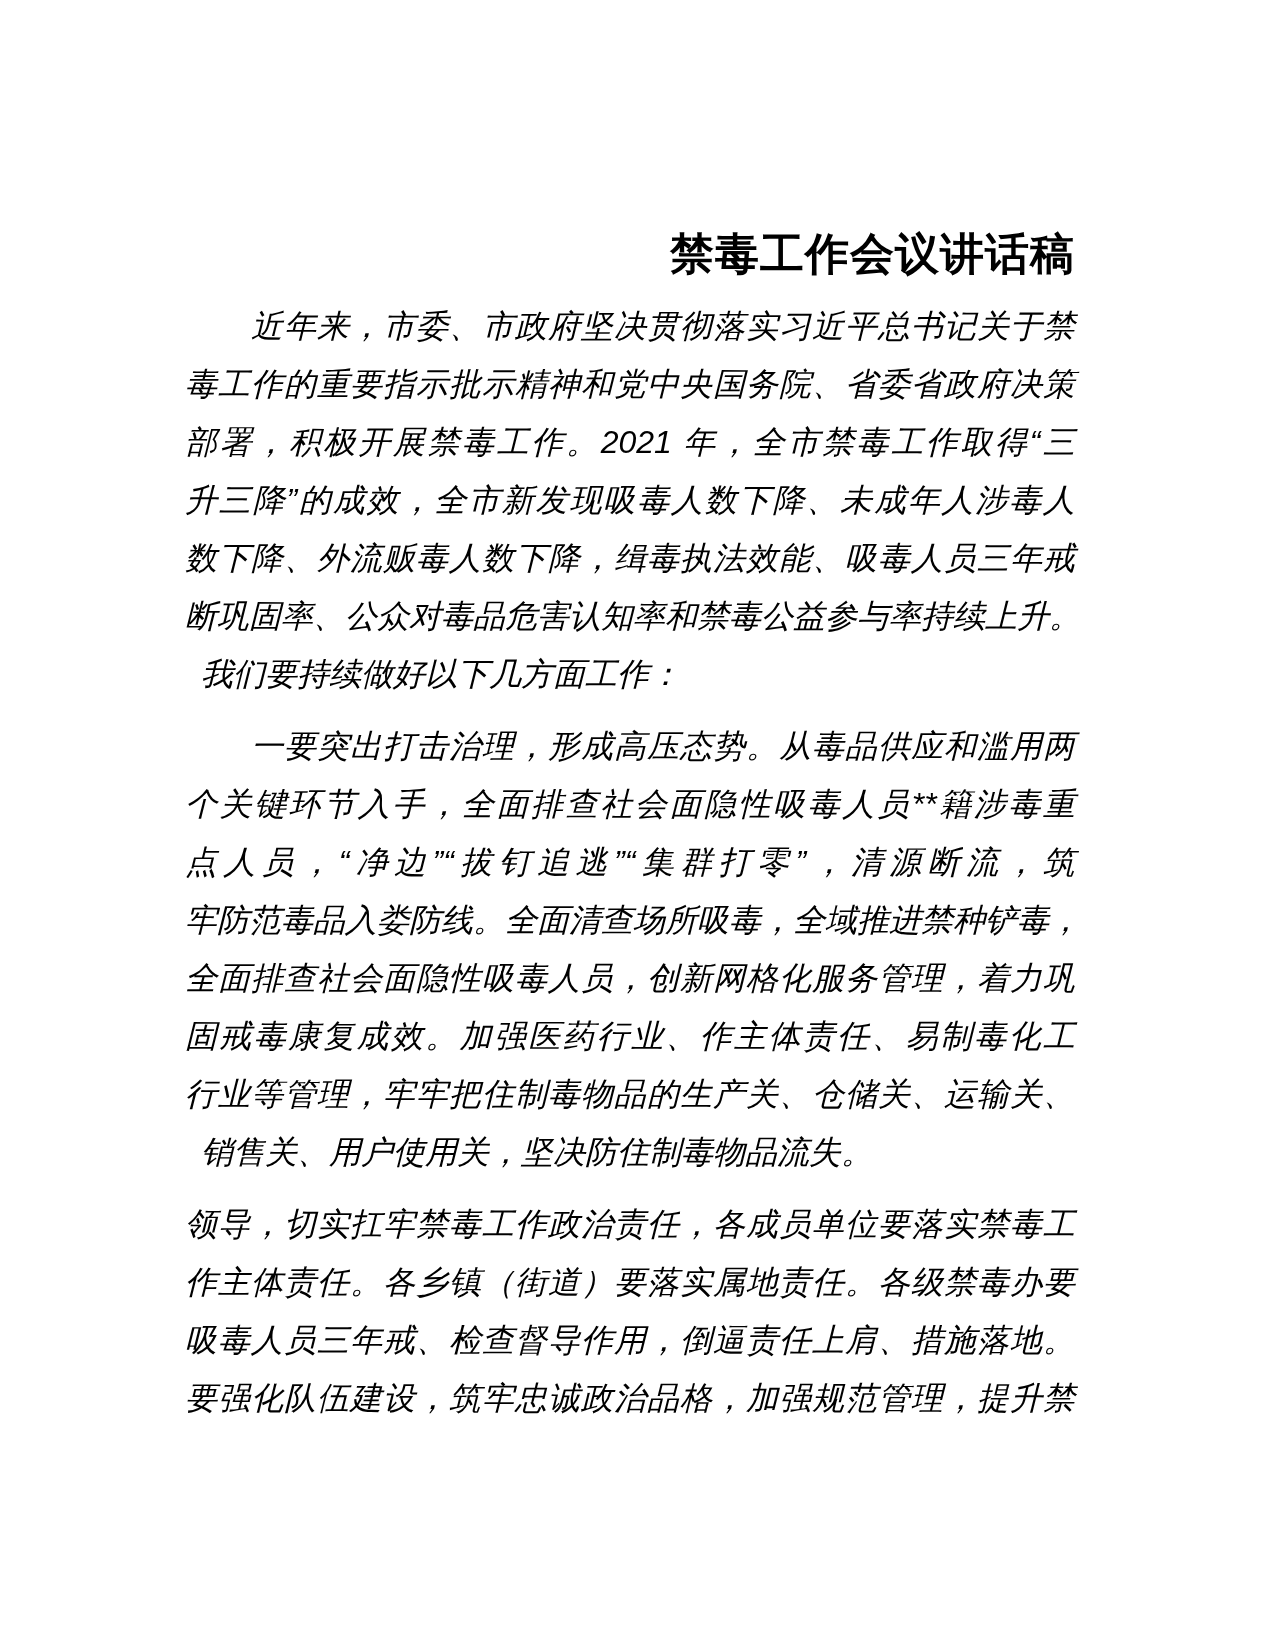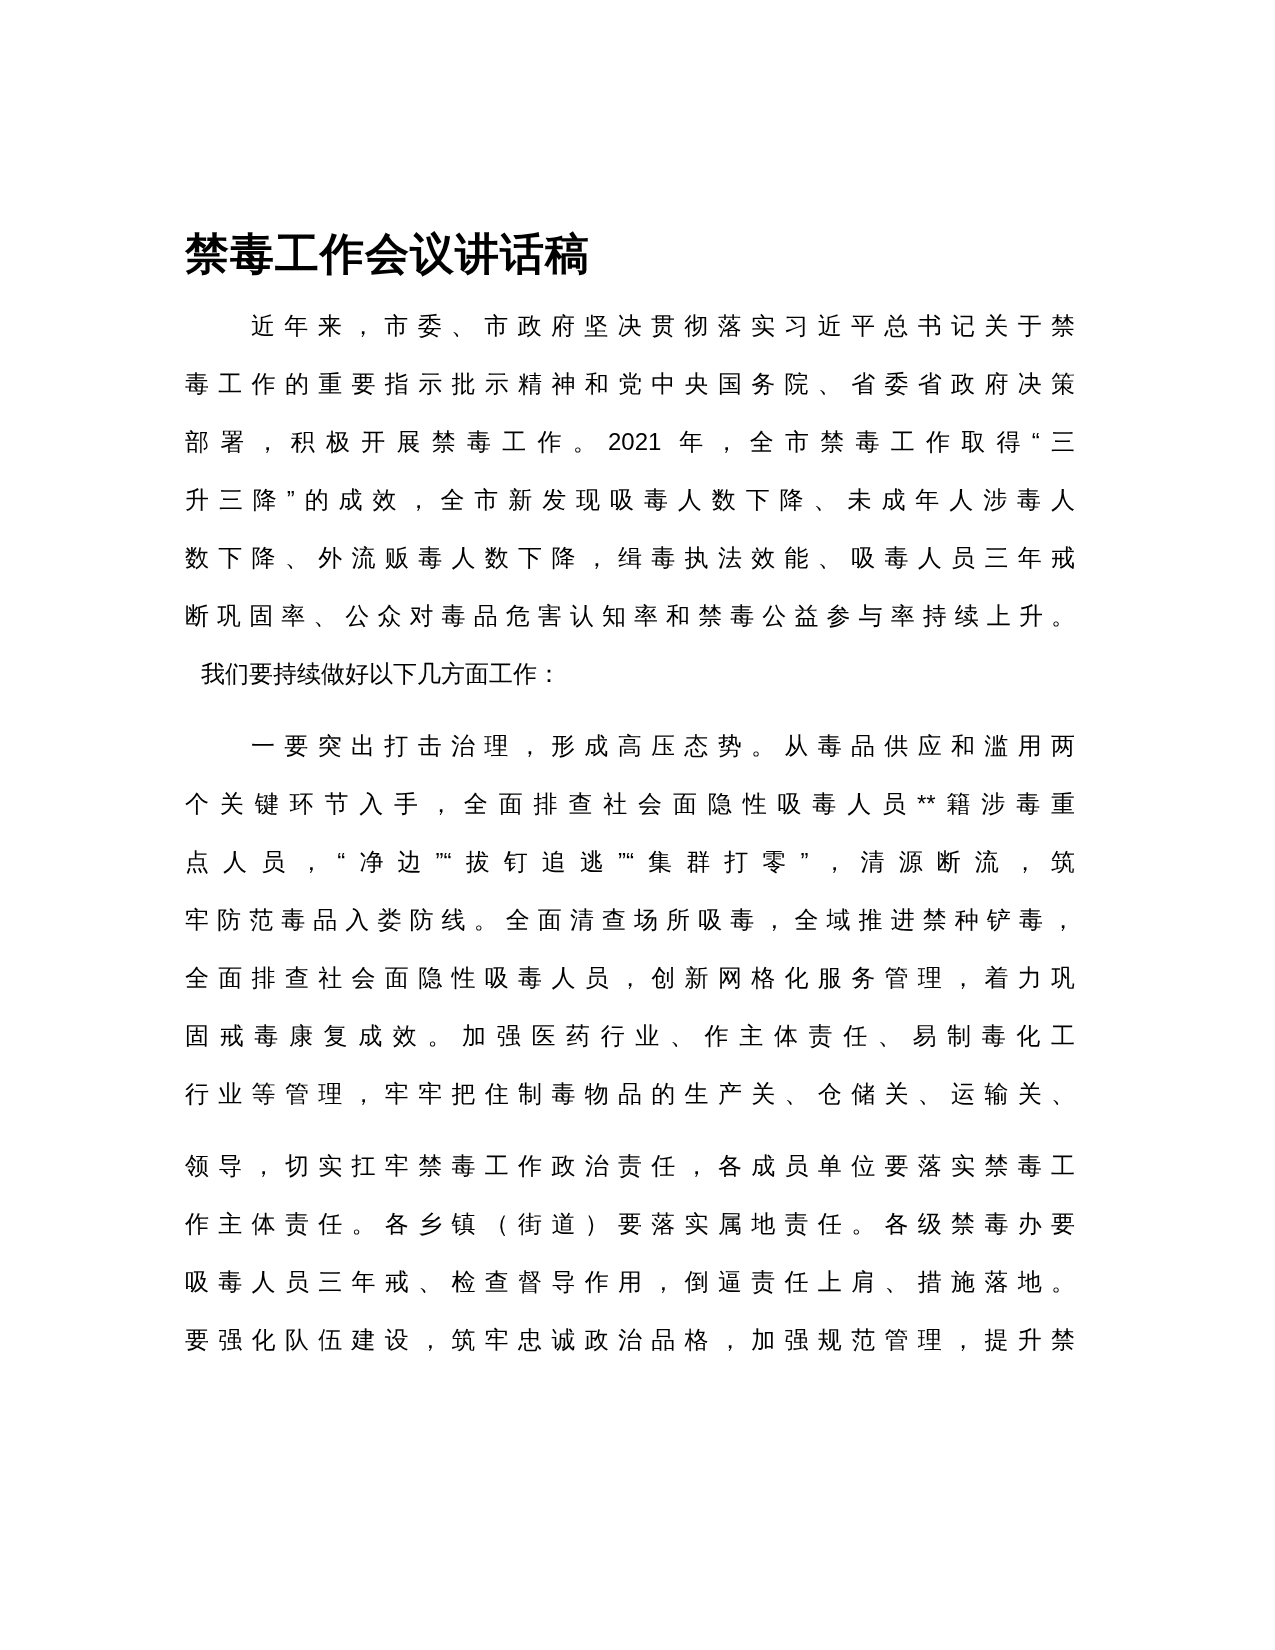--- a/index.html
+++ b/index.html
@@ -17,32 +17,33 @@
     background: #ffffff;
     box-sizing: border-box;
     padding: 225px 200px 0 185px;
     overflow: hidden;
   }
   .title {
     margin: 0 0 14px 0;
     font-size: 44px;
     font-weight: 700;
     line-height: 58px;
-    text-align: left;
+    text-align: right;
     letter-spacing: 1px;
   }
   .paragraph { margin: 0; }
   .paragraph + .paragraph { margin-top: 14px; }
   .line {
-    font-size: 24px;
+    font-size: 32px;
     line-height: 58px;
     white-space: nowrap;
     text-align: justify;
     text-align-last: justify;
     text-justify: inter-character;
+    font-style: italic;
   }
   .line.indent { text-indent: 66px; }
   .line.final {
     text-align-last: left;
     white-space: normal;
     margin-left: 16px;
   }
 </style>
 </head>
 <body>
@@ -60,20 +61,21 @@
         <div class="line final">我们要持续做好以下几方面工作：</div>
       </div>
       <div class="paragraph">
         <div class="line indent">一要突出打击治理，形成高压态势。从毒品供应和滥用两</div>
         <div class="line">个关键环节入手，全面排查社会面隐性吸毒人员**籍涉毒重</div>
         <div class="line">点人员，“净边”“拔钉追逃”“集群打零”，清源断流，筑</div>
         <div class="line">牢防范毒品入娄防线。全面清查场所吸毒，全域推进禁种铲毒，</div>
         <div class="line">全面排查社会面隐性吸毒人员，创新网格化服务管理，着力巩</div>
         <div class="line">固戒毒康复成效。加强医药行业、作主体责任、易制毒化工</div>
         <div class="line">行业等管理，牢牢把住制毒物品的生产关、仓储关、运输关、</div>
+        <div class="line final">销售关、用户使用关，坚决防住制毒物品流失。</div>
       </div>
       <div class="paragraph">
         <div class="line">领导，切实扛牢禁毒工作政治责任，各成员单位要落实禁毒工</div>
         <div class="line">作主体责任。各乡镇（街道）要落实属地责任。各级禁毒办要</div>
         <div class="line">吸毒人员三年戒、检查督导作用，倒逼责任上肩、措施落地。</div>
         <div class="line">要强化队伍建设，筑牢忠诚政治品格，加强规范管理，提升禁</div>
       </div>
     </div>
 </div>
 

